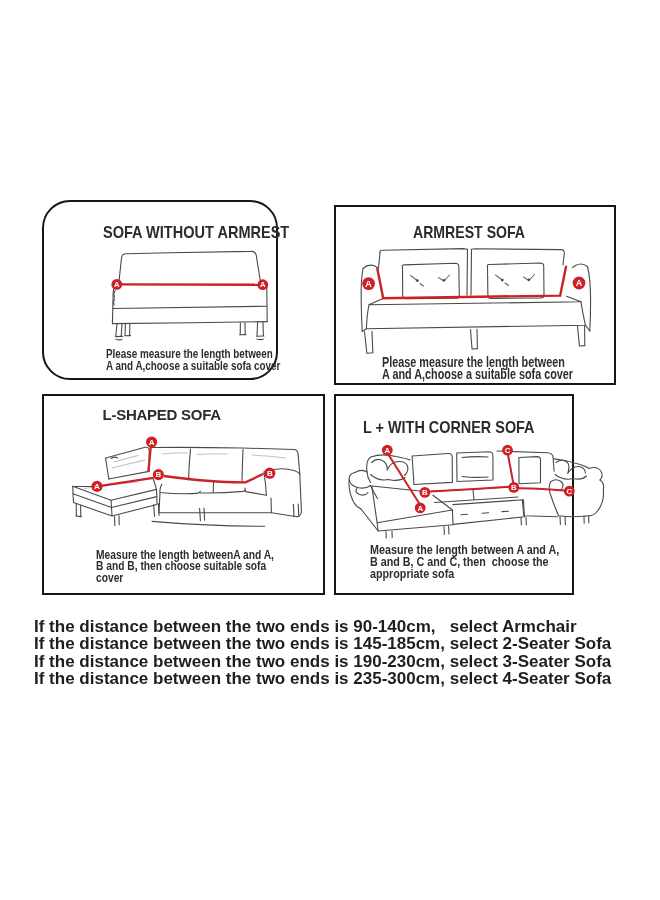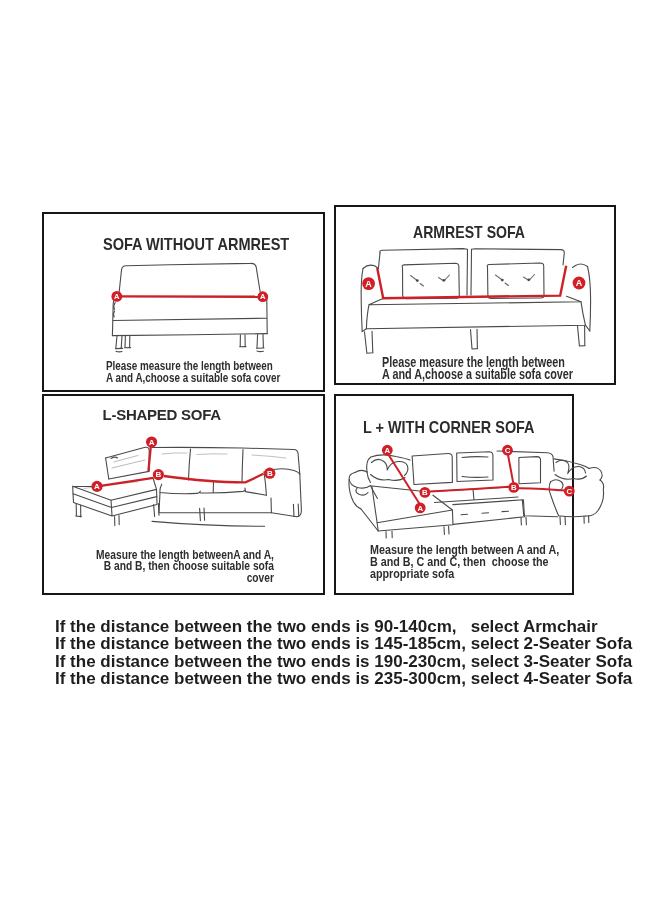--- a/index.html
+++ b/index.html
@@ -1,26 +1,26 @@
 <!DOCTYPE html>
 <html><head>
 <meta charset="utf-8">
 <style>
   html,body{margin:0;padding:0;width:660px;height:900px;background:#ffffff;overflow:hidden;}
   body{font-family:"Liberation Sans",sans-serif;position:relative;}
   .box{position:absolute;border:2px solid #161616;background:#fff;box-sizing:border-box;}
   .box svg{position:absolute;left:-2px;top:-2px;filter:blur(0.3px);}
   .t{position:absolute;font-weight:bold;color:#2b2b2b;white-space:nowrap;transform-origin:left top;}
   .cap{position:absolute;font-weight:bold;color:#2e2e2e;white-space:nowrap;transform-origin:left top;}
-  .btm{position:absolute;left:55px;top:618px;font-weight:bold;color:#1e1e1e;font-size:17px;line-height:17.35px;white-space:nowrap;}
+  .btm{position:absolute;left:34px;top:618px;font-weight:bold;color:#1e1e1e;font-size:17px;line-height:17.35px;white-space:nowrap;}
 </style>
 </head>
 <body>
 
-<div class="box" style="left:42px;top:212px;width:283px;height:180px;">
+<div class="box" style="left:42px;top:200px;width:236px;height:180px;border-radius:28px;">
   <div class="t" style="left:58.5px;top:22.4px;font-size:17px;line-height:17px;transform:scaleX(0.855);">SOFA WITHOUT ARMREST</div>
   <svg width="283" height="180" viewBox="0 0 283 180">
     <g fill="none" stroke="#4a4a4a" stroke-width="1.1" stroke-linecap="round" stroke-linejoin="round">
 
       <path d="M79.5,58 Q80,53.5 84.5,53.8 L128,52.8 Q170,52.2 208.5,51.4 Q213.5,51.2 214.2,55.2 L218.6,82.5"></path>
       <path d="M79.5,58 L76.6,85.2"></path>
 
       <path d="M73.8,86.5 Q71.5,87.5 71.2,92 L70.4,123.6"></path>
       <path d="M70.4,123.6 L150,122.8 L225.2,121.6"></path>
       <path d="M224.8,86.8 L225.2,121.6"></path>
@@ -88,21 +88,21 @@
     <g font-family="Liberation Sans,sans-serif" font-weight="bold" font-size="9" text-anchor="middle" fill="#fff">
       <circle cx="34.6" cy="78.6" r="6.4" fill="#d01f26" stroke="none"></circle>
       <circle cx="245" cy="78" r="6.4" fill="#d01f26" stroke="none"></circle>
       <text x="34.6" y="81.8">A</text>
       <text x="245" y="81.2">A</text>
     </g>
   </svg>
   <div class="cap" style="left:45.8px;top:148.8px;font-size:14px;line-height:12.2px;transform:scaleX(0.773);">Please measure the length between<br>A and A,choose a suitable sofa cover</div>
 </div>
 
-<div class="box" style="left:42px;top:394px;width:283px;height:201px;text-align:right;">
+<div class="box" style="left:42px;top:394px;width:283px;height:201px;">
   <div class="t" style="left:58.5px;top:11.2px;font-size:15px;line-height:15px;letter-spacing:-0.25px;">L-SHAPED SOFA</div>
   <svg width="283" height="201" viewBox="0 0 283 201">
     <g fill="none" stroke="#4a4a4a" stroke-width="1.1" stroke-linecap="round" stroke-linejoin="round">
 
       <path d="M110,53.5 Q150,53 200,54 L252,55.5 Q255.5,55.8 256,59 L257.8,80"></path>
       <path d="M148.5,55 Q147,70 146.5,86 M201,55.5 Q200.3,71 200,87.5"></path>
 
       <path d="M222,78 Q238,72.5 252,76.5 Q256.5,78 257.8,80"></path>
       <path d="M257.8,80 Q258.6,100 259.4,116 Q259.6,122 255,122.8 M222,78 Q223.8,90 224.4,101.2"></path>
 

